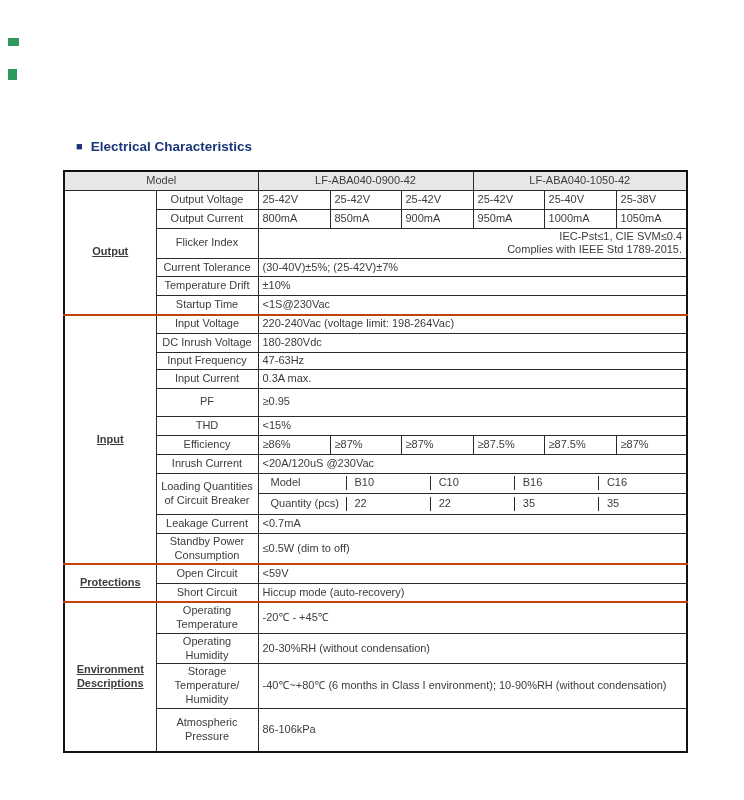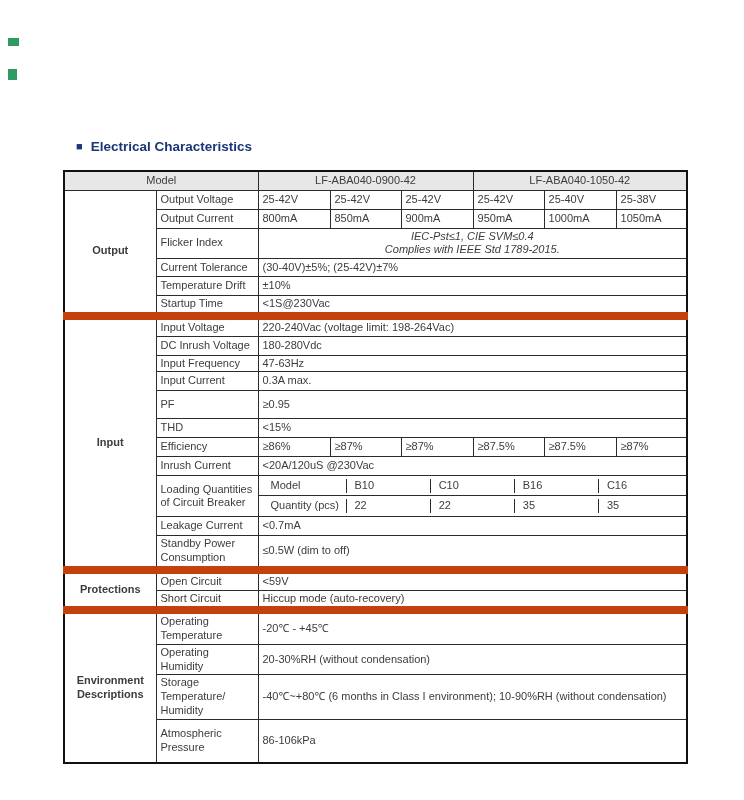--- a/index.html
+++ b/index.html
@@ -23,36 +23,36 @@
   }
   table.spec{border:2px solid #111;padding-left:36px;}
   table.spec td{
     border:1px solid #2b2b2b;
     padding:1px 4px;
     vertical-align:middle;
     line-height:1.25;
     overflow:hidden;
   }
   td.hdrcell{background:#e7e7e7;text-align:center;}
-  td.cat{text-align:center;font-weight:bold;padding:1px 3px;}
-  td.par{text-align:left;padding:1px 4px;}
+  td.cat{text-align:center;font-weight:bold;padding:1px 3px;text-decoration:underline;}
+  td.par{text-align:center;padding:1px 4px;}
   td.val{text-align:left;padding-left:8px;}
   td.gd{border-left:2px solid #111;}
-  tr.st td{border-top:8px solid #c2410c;}
+  tr.st td{border-top:2px solid #c2410c;}
   td.subcell{padding:0;}
   .sub{display:flex;width:100%;height:100%;align-items:stretch;}
   .sub span{
     display:flex;align-items:center;
     padding-left:8px;
     border-left:1px solid #2b2b2b;
     flex:1 1 0;
   }
   .sub span:first-child{border-left:none;flex:0 0 83px;}
   .clipline{white-space:nowrap;overflow:hidden;width:100%;}
-  .twoline div{text-align:center;font-style:italic;}
+  .twoline div{text-align:right;}
 </style>
 </head>
 <body>
 
 <div class="artifact a1"></div>
 <div class="artifact a2"></div>
 
 <div class="page-title">
   <span class="bullet">■</span>
   <span>Electrical Characteristics</span>

